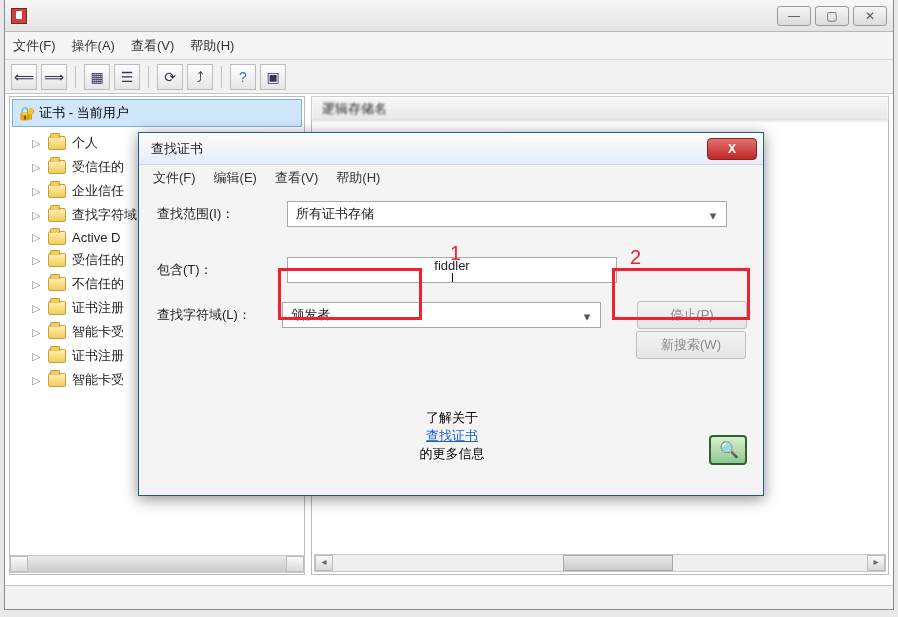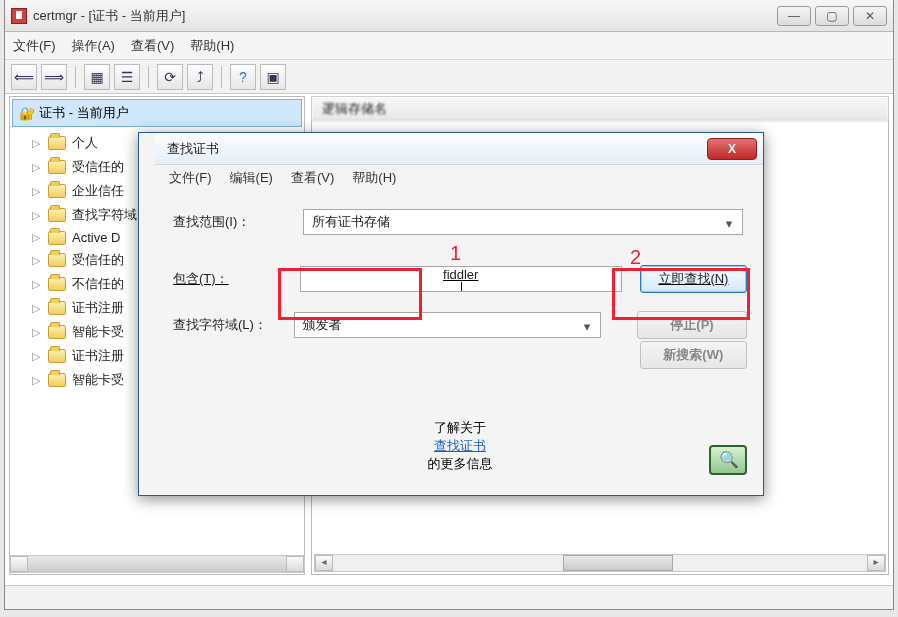--- a/index.html
+++ b/index.html
@@ -168,21 +168,20 @@
     }
 
     
     .dialog {
       position:absolute;
       left:138px; top:132px;
       width:626px; height:364px;
       background:#f4f4f4;
       border:1px solid #245a90;
       box-shadow:0 3px 14px rgba(0,0,0,0.45);
-      padding-left:16px;
     }
     .dlg-title{
       height:32px;
       background:linear-gradient(#fdfdfd,#e4eef8);
       border-bottom:1px solid #cfd8e0;
       display:flex; align-items:center;
       padding:0 6px 0 12px;
     }
     .dlg-title-text{ flex:1; color:#222; }
     .dlg-close{
@@ -202,21 +201,20 @@
       background:#f4f4f4;
       color:#333;
     }
     .dlg-body{
       padding:10px 16px 8px 18px;
       position: relative;
     }
     .row{
       display:flex; align-items:center;
       margin-bottom:18px;
-      margin-top:8px;
     }
     .lbl{ width:130px; color:#222; }
     .combo, .textfield{
       height:26px;
       border:1px solid #a8a8a8;
       background:#fff;
       display:flex; align-items:center;
       padding:0 8px;
       color:#222;
     }
@@ -244,21 +242,20 @@
       margin-left:18px;
     }
     .btn.primary{
       border:1px solid #2a78c8;
       box-shadow:0 0 0 1px #9cc7f0 inset;
     }
     .btn.disabled{
       background:linear-gradient(#f4f4f4,#e6e6e6);
       border:1px solid #c0c0c0;
       color:#888;
-      font-weight:bold;
     }
     .side-btns{
       margin-left:18px;
       display:flex; flex-direction:column; gap:10px;
     }
     .link-row{
       margin-top:50px;
       display:flex; align-items:center;flex-direction:column;
     }
     .link-row a{ color:#1a5fc8; text-decoration:underline; }
@@ -291,21 +288,20 @@
     .annot-1{ position:absolute; left:450px; top:242px; color:#e23; font-size:20px;}
     .annot-2{ position:absolute; left:630px; top:246px; color:#e23; font-size:20px;}
   </style>
 </head>
 <body>
 
 <div class="main-window">
 
   <div class="title-bar">
     <div class="title-icon"></div>
-    <div class="title-text">certmgr - [证书 - 当前用户]</div>
     <div class="title-spacer"></div>
     <div class="win-btn">—</div>
     <div class="win-btn">▢</div>
     <div class="win-btn">✕</div>
   </div>
 
   <div class="menu-bar">
     <span class="menu-item">文件(F)</span>
     <span class="menu-item">操作(A)</span>
     <span class="menu-item">查看(V)</span>
@@ -427,27 +423,26 @@
   <div class="dlg-body">
 
     <div class="row">
       <div class="lbl">查找范围(I)：</div>
       <div class="combo big-combo">
         <span>所有证书存储</span>
         <span class="arrow">▾</span>
       </div>
     </div>
 
-    <div class="row" style="margin-top:30px;text-decoration:underline;">
+    <div class="row" style="margin-top:30px;">
       <div class="lbl">包含(T)：</div>
       <div class="textfield">
         <span>fiddler</span>
           <span class="cursor"></span>
       </div>
-      <div class="btn primary">立即查找(N)</div>
     </div>
 
     <div class="row" style="margin-bottom:8px;">
       <div class="lbl">查找字符域(L)：</div>
       <div class="combo small-combo">
         <span>颁发者</span>
         <span class="arrow">▾</span>
       </div>
       <div class="side-btns">
         <div class="btn disabled">停止(P)</div>

